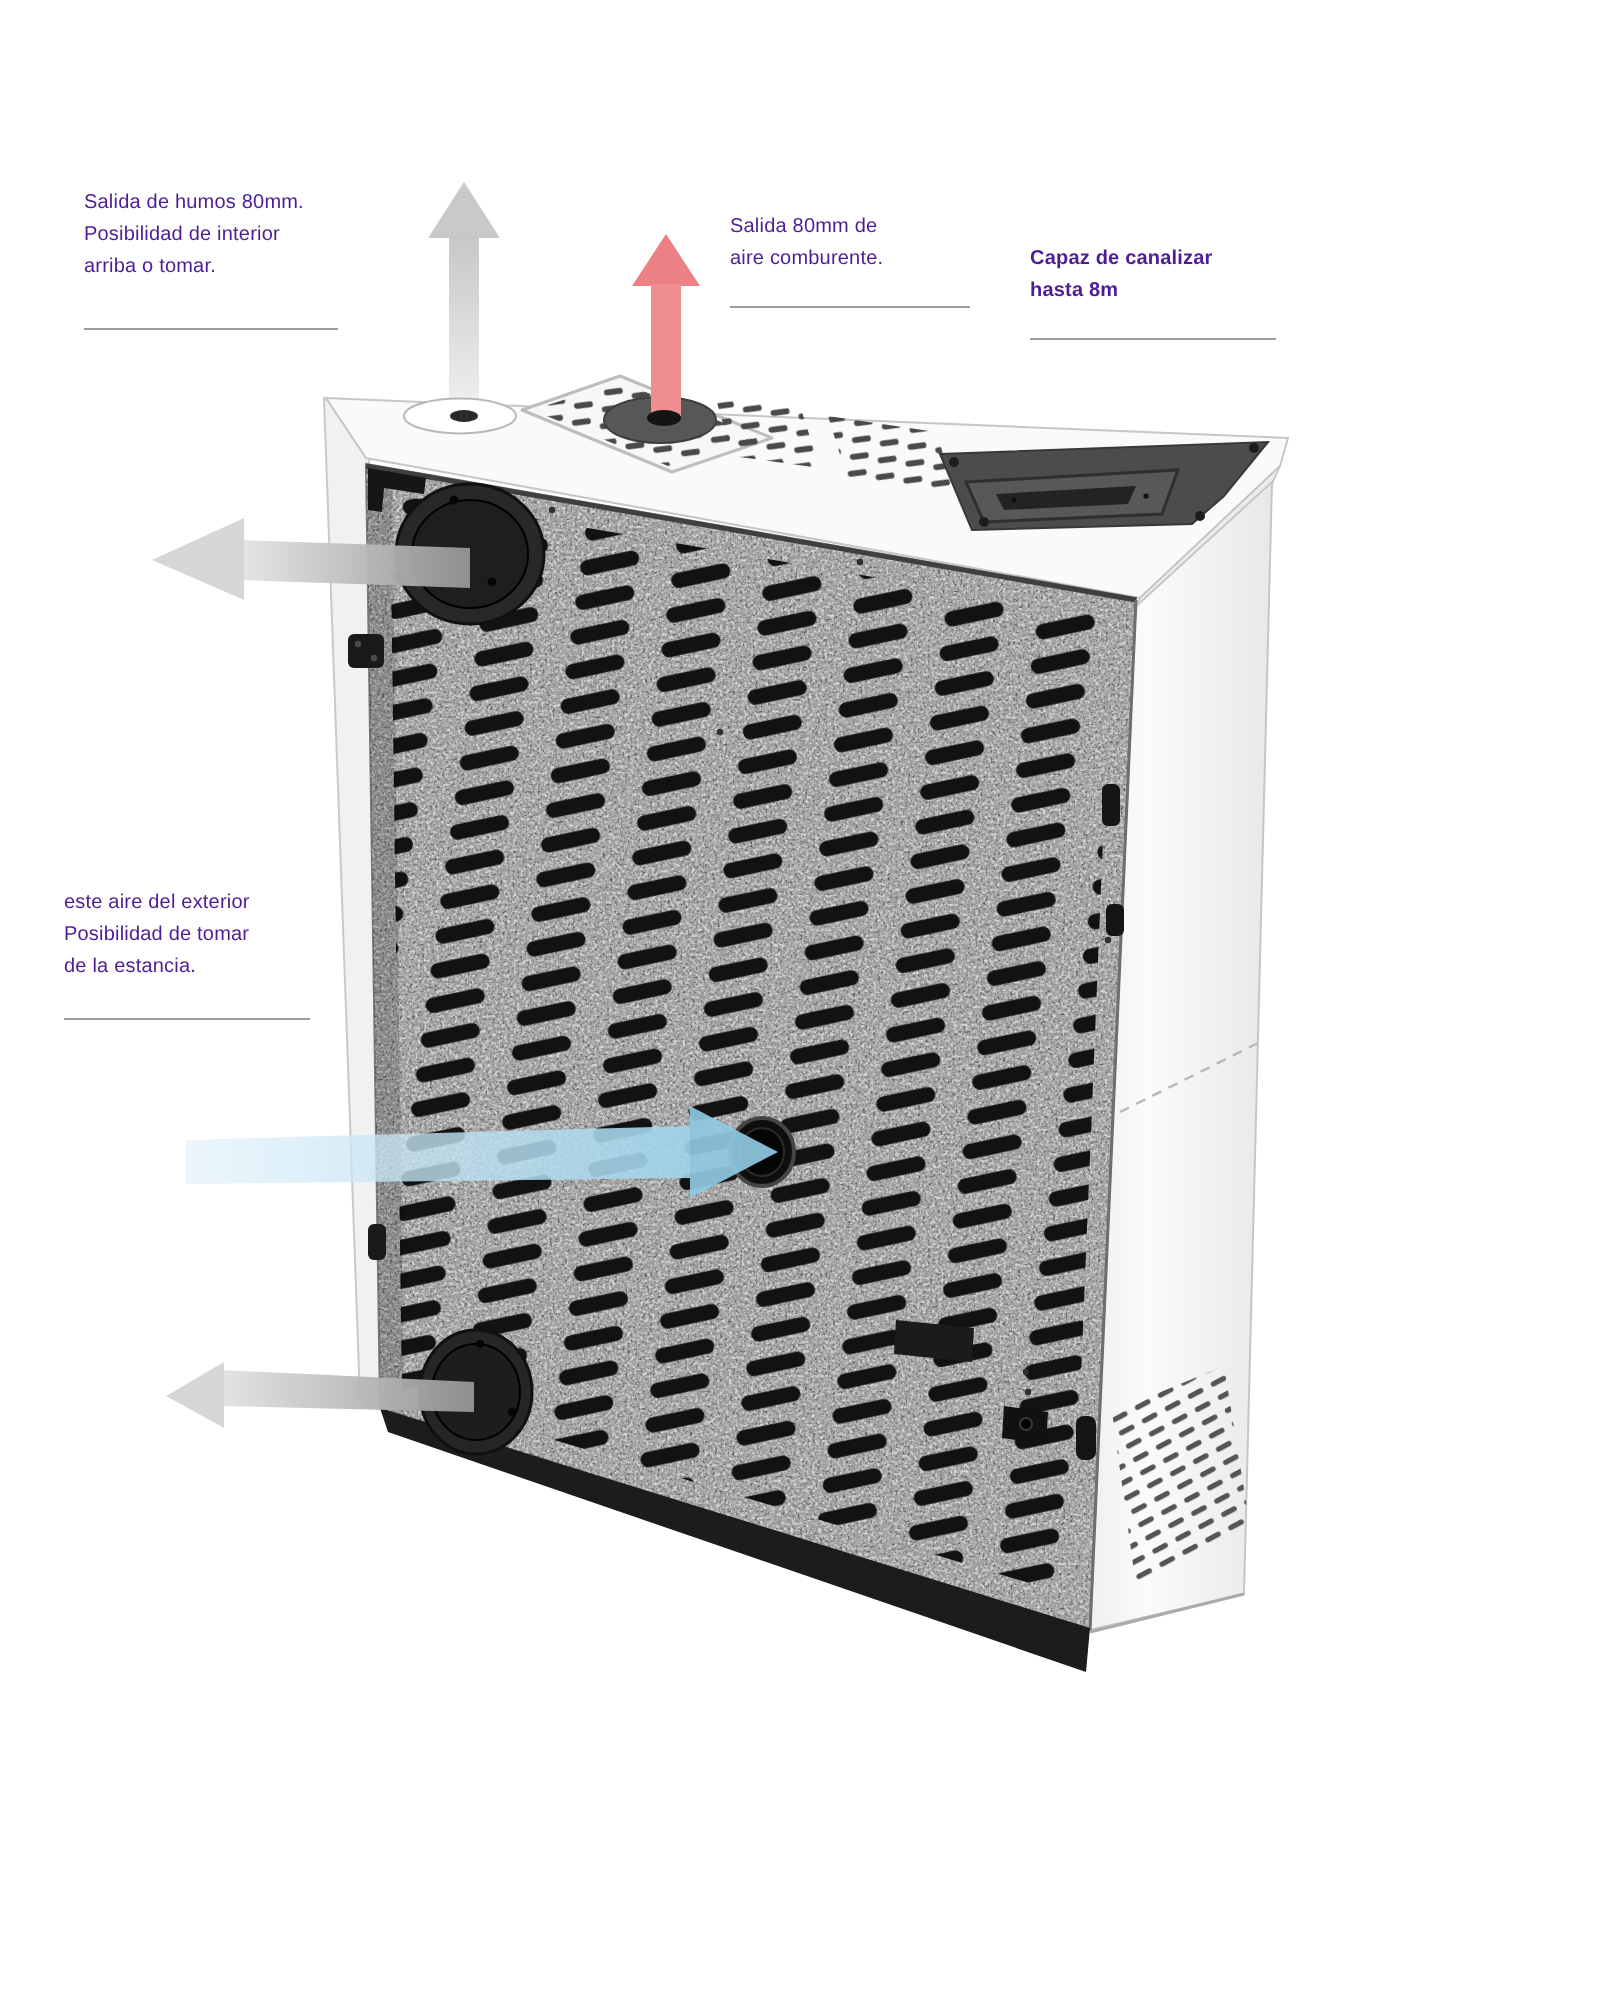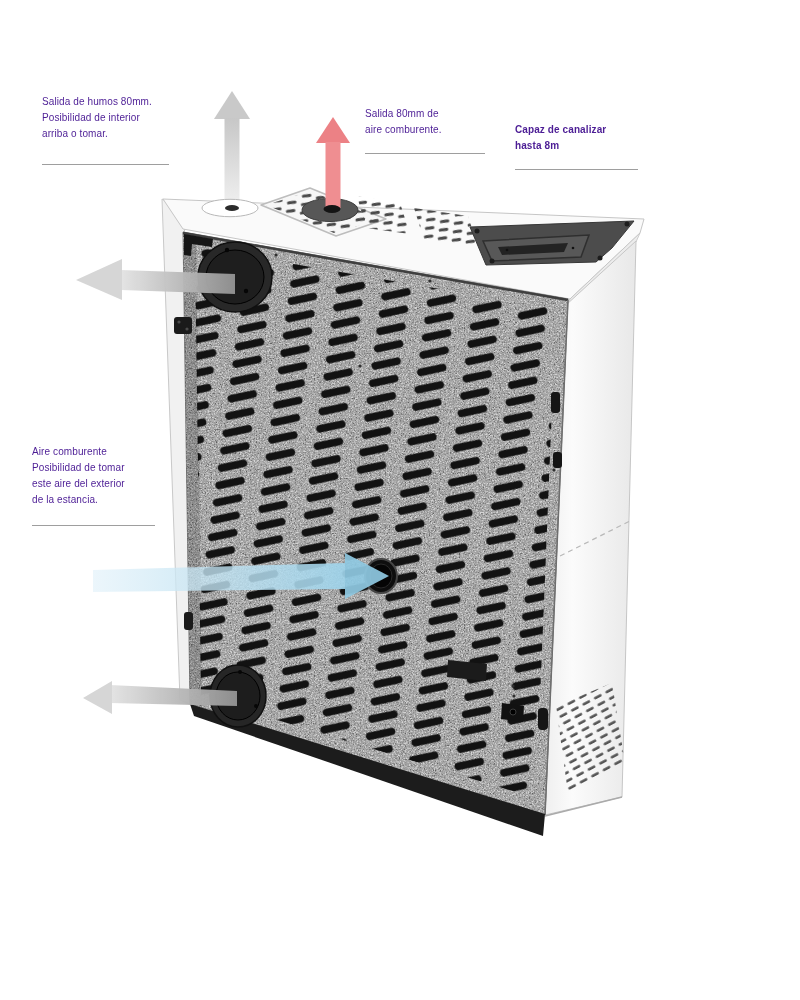--- a/index.html
+++ b/index.html
@@ -198,18 +198,17 @@
   <div class="rule"></div>
 </div>
 
 <div class="ann" id="ann-capacity">
   <div>Capaz de canalizar</div>
   <div>hasta 8m</div>
   <div class="rule"></div>
 </div>
 
 <div class="ann" id="ann-comb">
-  <div>Aire comburente</div>
+  <div>este aire del exterior</div>
   <div>Posibilidad de tomar</div>
-  <div>este aire del exterior</div>
   <div>de la estancia.</div>
   <div class="rule"></div>
 </div>
 
 </body></html>

